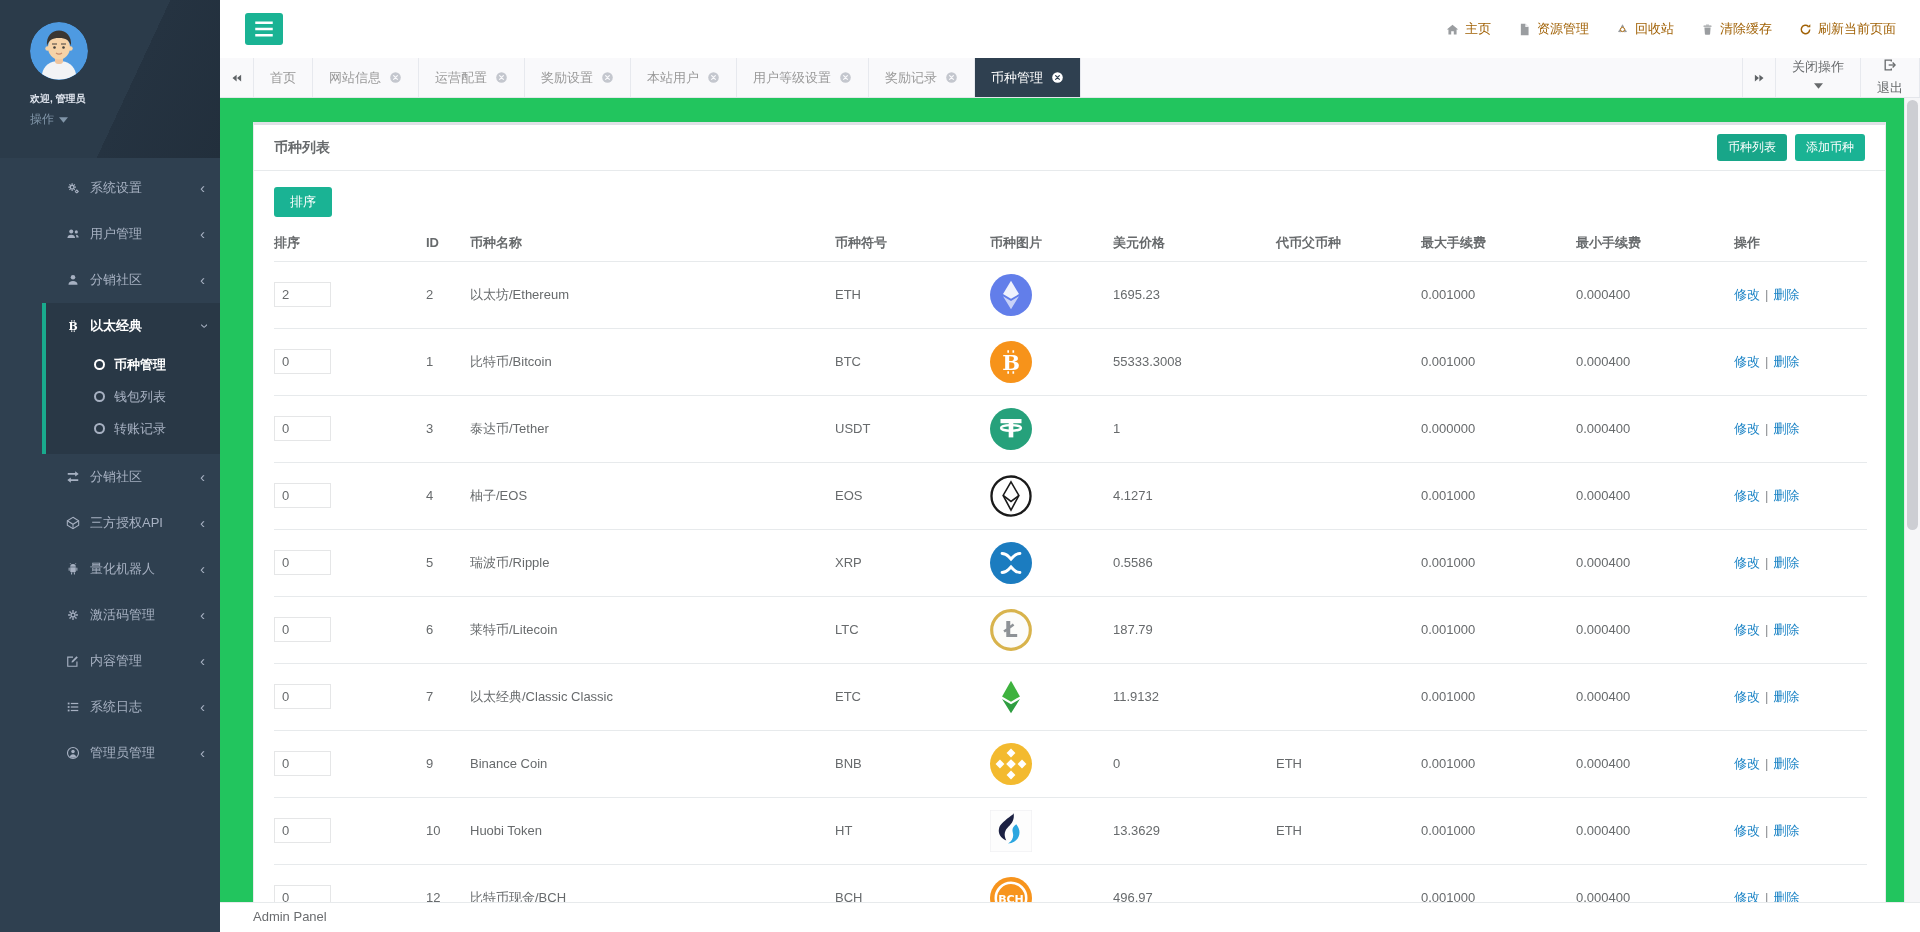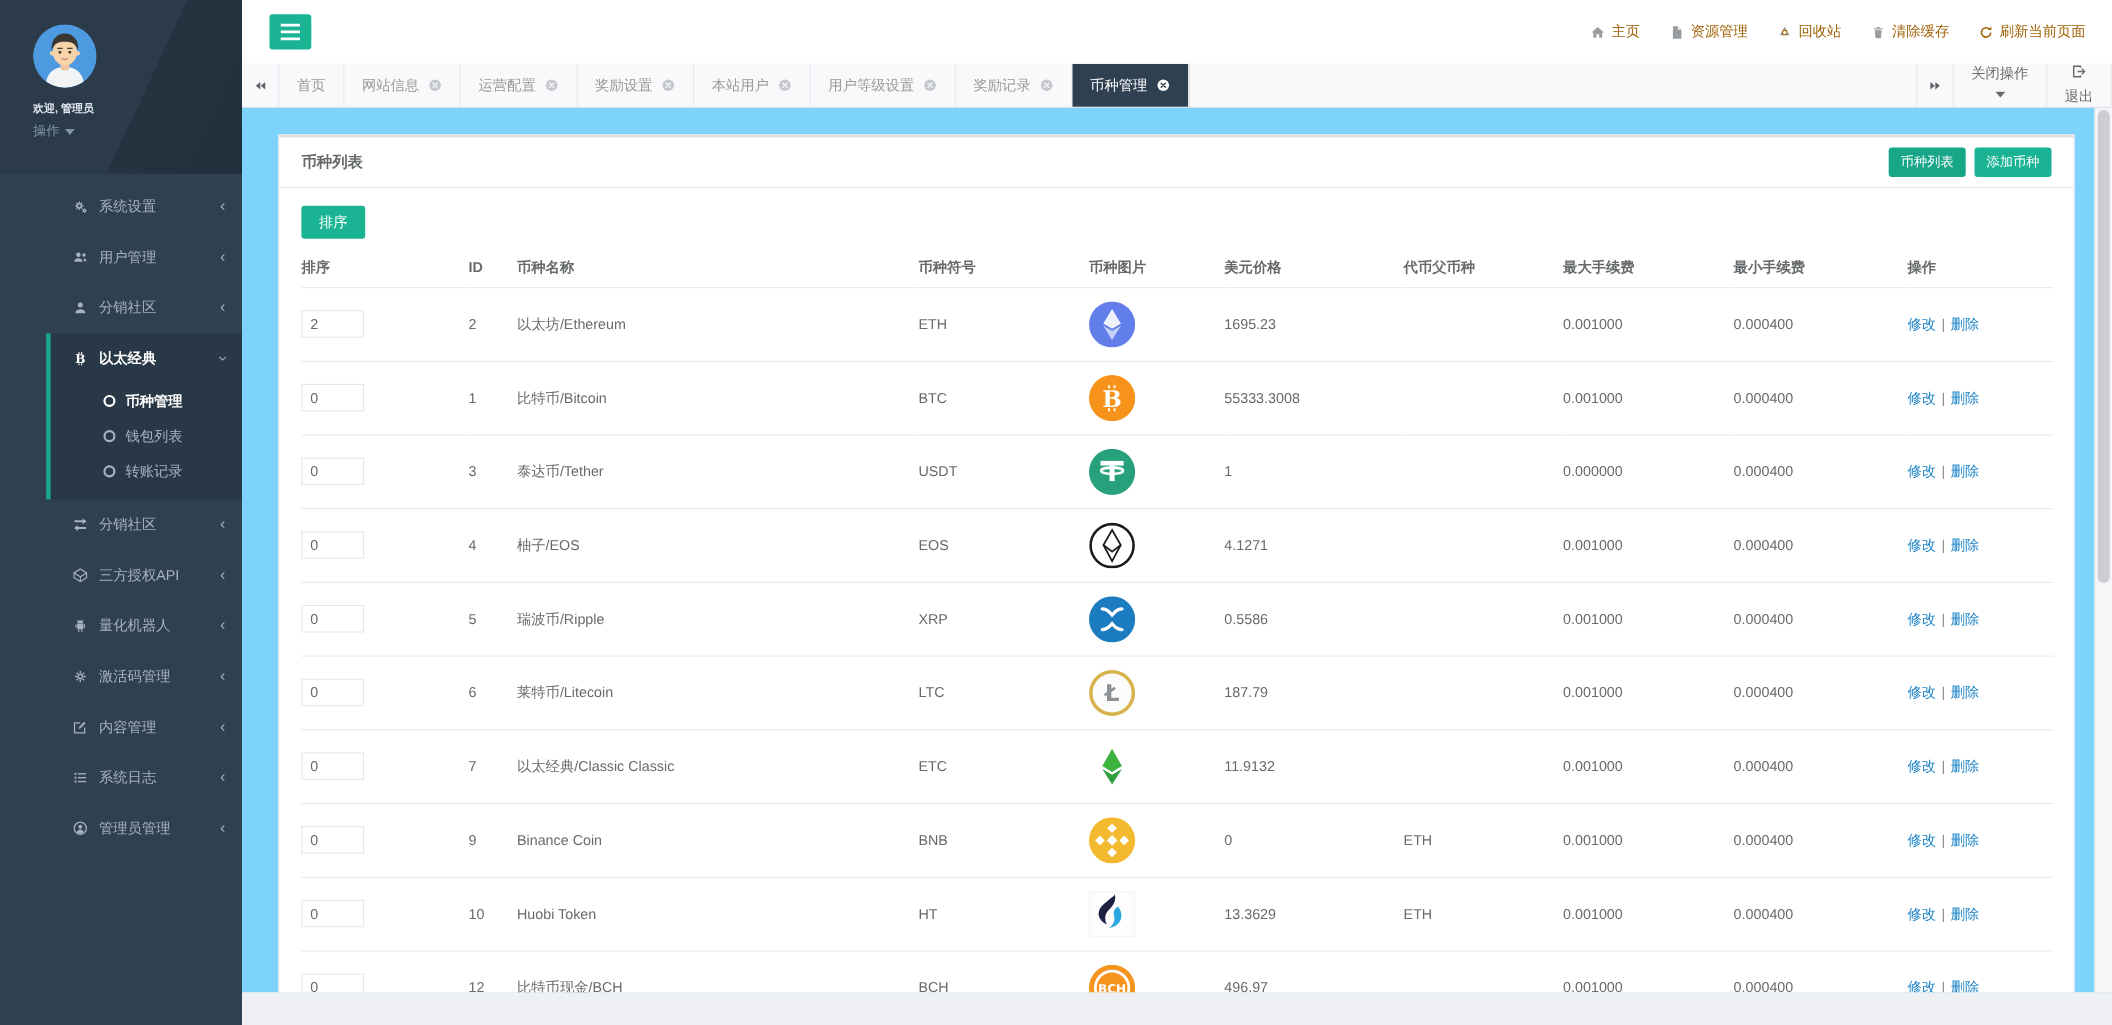--- a/index.html
+++ b/index.html
@@ -50,21 +50,21 @@
   .tabs { display:flex; flex:none; }
   .tab { display:flex; align-items:center; gap:8px; padding:0 16px; font-size:13px; color:#999; border-right:1px solid #e7e9ee; cursor:pointer; white-space:nowrap; }
   .tab.active { background:#2f4050; color:#fff; }
   .tab-close { width:13px; height:13px; color:#c4c7ce; --xcol:#f9f9fb; cursor:pointer; }
   .tab-close svg { width:13px; height:13px; display:block; }
   .tab.active .tab-close { color:#fff; --xcol:#2f4050; }
   .tab-extra { display:flex; align-items:center; gap:7px; padding:0 16px; font-size:13px; color:#676a6c; border-right:1px solid #e7e9ee; cursor:pointer; white-space:nowrap;flex-direction:column; }
   .tab-extra svg.exit { width:14px; height:14px; }
 
   
-  .content { position:absolute; top:98px; left:0; right:0; bottom:30px; overflow:hidden; background:#7dd3fc; }
+  .content { position:absolute; top:98px; left:0; right:0; bottom:30px; overflow:hidden; background:#22c55e; }
   .panel { margin:24px 34px 0 33px; background:#fff; border:1px solid #e7eaec; border-top:3px solid #e0e1e7; }
   .panel-title { height:46px; display:flex; align-items:center; padding:0 20px; border-bottom:1px solid #e7eaec; }
   .panel-title h5 { margin:0; font-size:14px; color:#676a6c; font-weight:bold; }
   .panel-btns { margin-left:auto; display:flex; gap:8px; }
   .btn-small { font-size:12px; padding:5px 11px; border-radius:3px; border:none; color:#fff; cursor:pointer; font-family:inherit; }
   .btn-list { background:#18a689; }
   .btn-add { background:#1ab394; }
   .panel-body { padding:16px 20px 20px; }
   .btn-sort { background:#1ab394; color:#fff; border:none; border-radius:3px; font-size:13px; height:30px; padding:0 16px; cursor:pointer; font-family:inherit; }
   table.coins { width:100%; border-collapse:collapse; table-layout:fixed; margin-top:8px; }
@@ -602,18 +602,19 @@
                   <td>0.001000</td>
                   <td>0.000400</td>
                   <td class="op"><a>修改</a><span class="sep">|</span><a>删除</a></td>
                 </tr>
               </tbody>
           </table>
         </div>
       </div>
     </div>
 
+    <footer class="footer">Admin Panel</footer>
   </div>
 
   <div class="scrollbar">
     <div class="scroll-thumb"></div>
   </div>
 </div>
 
 </body></html>

